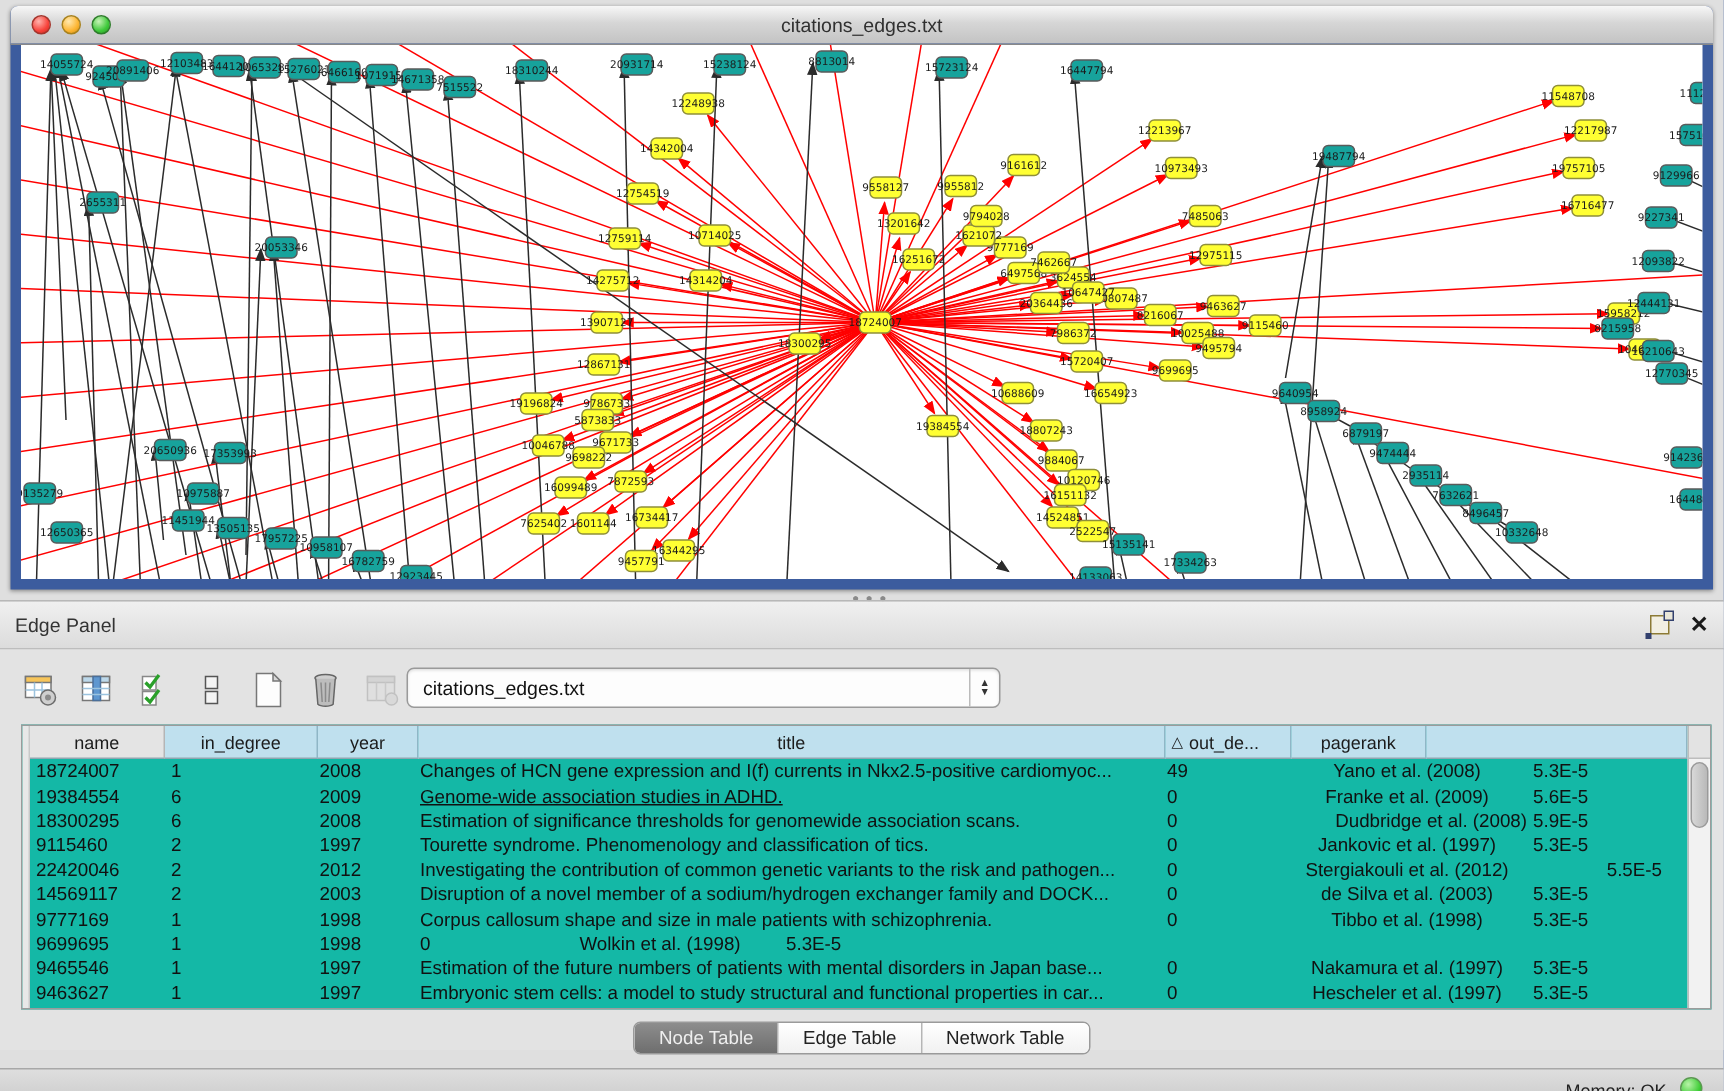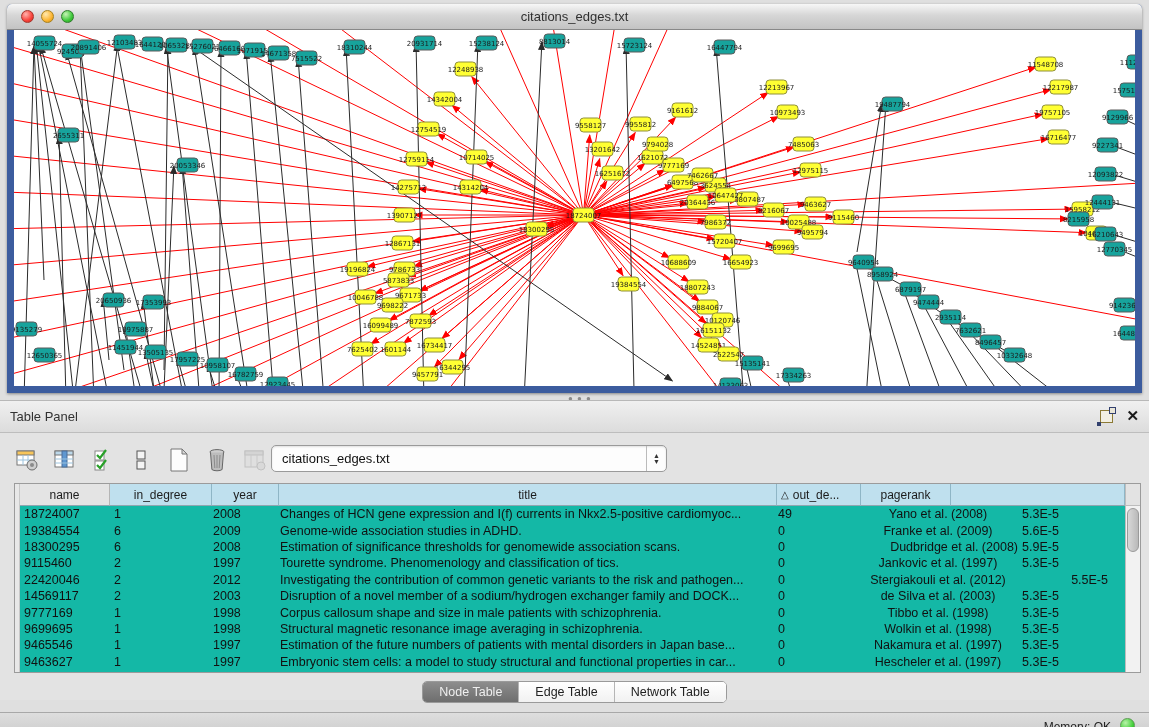--- a/index.html
+++ b/index.html
@@ -495,21 +495,21 @@
         <text x="1116.5" y="305.5" text-anchor="middle" class="node-label">16448364</text>
       </svg>
   </div>
 </div>
 
 <div id="splitter">
     <span id="grip">● ● ●</span>
   </div>
 
 <div id="panel-header">
-  <span id="panel-title">Table Panel</span>
+  <span id="panel-title">Edge Panel</span>
   <span id="float-icon"></span>
   <span id="close-icon">✕</span>
 </div>
 
 <div id="panel-body">
   <div id="toolbar">
     <span class="tbtn">
       <svg width="24" height="24">
           <rect x="2" y="3" width="17" height="14" fill="#fff" stroke="#777"></rect>
           <rect x="2" y="3" width="17" height="4" fill="#f7c55a" stroke="#777"></rect>
@@ -612,21 +612,21 @@
             <div class="cell" style="width: 67px;">2008</div>
             <div class="cell" style="width: 498px;">Changes of HCN gene expression and I(f) currents in Nkx2.5-positive cardiomyoc...</div>
             <div class="cell" style="width: 84px;">49</div>
             <div class="cell center" style="width: 160px;">Yano et al. (2008)</div>
             <div class="cell" style="width: 90px;">5.3E-5</div>
           </div>
           <div class="body-row">
             <div class="cell" style="width: 90px;">19384554</div>
             <div class="cell" style="width: 99px;">6</div>
             <div class="cell" style="width: 67px;">2009</div>
-            <div class="cell" style="width: 498px;">Genome-wide association studies in ADHD.</div>
+            <div class="cell" style="width: 498px; text-decoration: underline;">Genome-wide association studies in ADHD.</div>
             <div class="cell" style="width: 84px;">0</div>
             <div class="cell center" style="width: 160px;">Franke et al. (2009)</div>
             <div class="cell" style="width: 90px;">5.6E-5</div>
           </div>
           <div class="body-row">
             <div class="cell" style="width: 90px;">18300295</div>
             <div class="cell" style="width: 99px;">6</div>
             <div class="cell" style="width: 67px;">2008</div>
             <div class="cell" style="width: 498px;">Estimation of significance thresholds for genomewide association scans.</div>
             <div class="cell" style="width: 84px;">0</div>
@@ -666,21 +666,20 @@
             <div class="cell" style="width: 67px;">1998</div>
             <div class="cell" style="width: 498px;">Corpus callosum shape and size in male patients with schizophrenia.</div>
             <div class="cell" style="width: 84px;">0</div>
             <div class="cell center" style="width: 160px;">Tibbo et al. (1998)</div>
             <div class="cell" style="width: 90px;">5.3E-5</div>
           </div>
           <div class="body-row">
             <div class="cell" style="width: 90px;">9699695</div>
             <div class="cell" style="width: 99px;">1</div>
             <div class="cell" style="width: 67px;">1998</div>
-            <div class="cell" style="width: 498px;">Structural magnetic resonance image averaging in schizophrenia.</div>
             <div class="cell" style="width: 84px;">0</div>
             <div class="cell center" style="width: 160px;">Wolkin et al. (1998)</div>
             <div class="cell" style="width: 90px;">5.3E-5</div>
           </div>
           <div class="body-row">
             <div class="cell" style="width: 90px;">9465546</div>
             <div class="cell" style="width: 99px;">1</div>
             <div class="cell" style="width: 67px;">1997</div>
             <div class="cell" style="width: 498px;">Estimation of the future numbers of patients with mental disorders in Japan base...</div>
             <div class="cell" style="width: 84px;">0</div>

